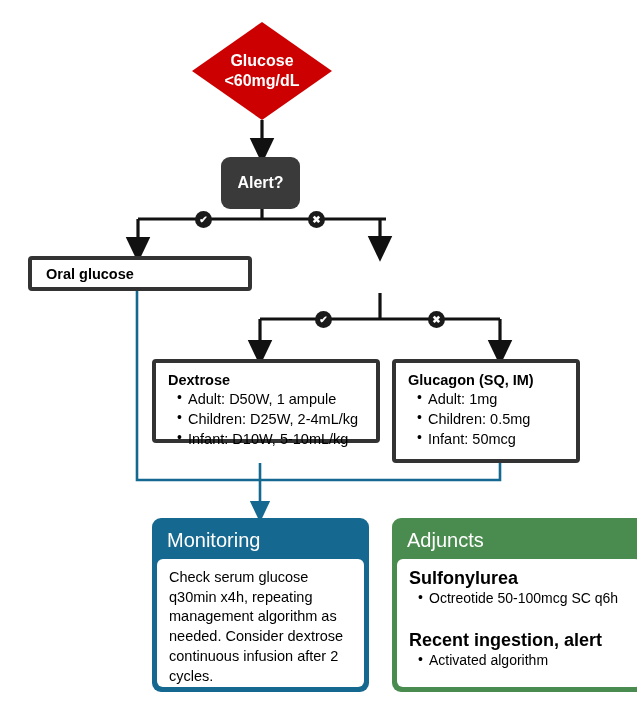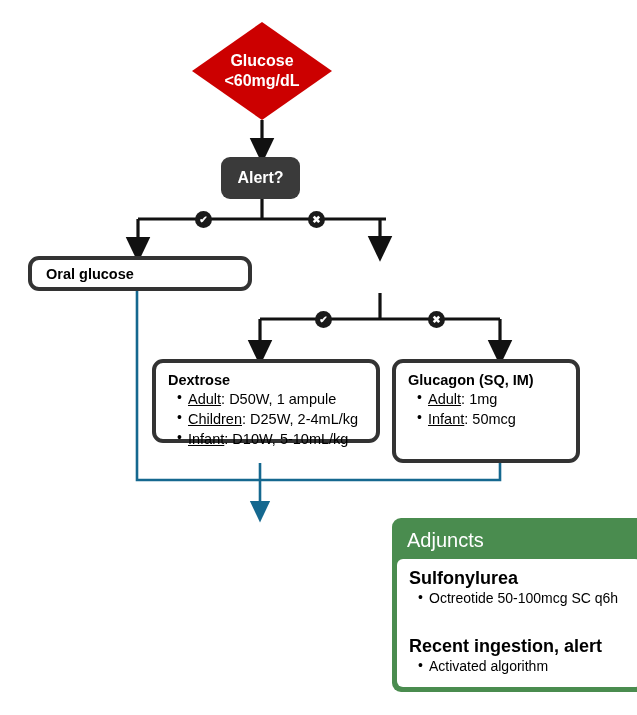--- a/index.html
+++ b/index.html
@@ -60,35 +60,35 @@
     font-size: 16px;
     display: flex;
     align-items: center;
     justify-content: center;
     z-index: 4;
   }
   #node-alert {
     left: 221px;
     top: 157px;
     width: 79px;
-    height: 42px;
+    height: 52px;
   }
   #node-iv {
     left: 341px;
     top: 255px;
     width: 78px;
     height: 38px;
   }
 
   
   .box-white {
     position: absolute;
     background: #ffffff;
     border: 4px solid #333333;
-    border-radius: 11px;
+    border-radius: 4px;
     box-sizing: border-box;
     z-index: 4;
   }
   #box-oral {
     left: 28px;
     top: 256px;
     width: 224px;
     height: 35px;
     display: flex;
     align-items: center;
@@ -129,21 +129,21 @@
     position: relative;
     padding-left: 11px;
   }
   ul.rx-list li::before {
     content: "\2022";
     position: absolute;
     left: 0;
     top: -1px;
     font-size: 14px;
   }
-  .u { text-decoration: underline; }
+  .u { }
 
   
   .panel {
     position: absolute;
     border-radius: 9px;
     box-sizing: border-box;
     z-index: 4;
     padding: 5px;
     display: flex;
     flex-direction: column;
@@ -180,21 +180,21 @@
   .panel-text {
     font-size: 14.5px;
     color: #000000;
     line-height: 1.36;
   }
   .adj-head {
     font-weight: bold;
     font-size: 18px;
     color: #000000;
   }
-  .adj-head.spaced { margin-top: 28px; }
+  .adj-head.spaced { margin-top: 22px; }
   ul.adj-list {
     list-style: none;
     margin: 0;
     padding: 0 0 0 9px;
   }
   ul.adj-list li {
     font-size: 14px;
     color: #000000;
     line-height: 1.34;
     position: relative;
@@ -315,25 +315,34 @@
     </ul>
   </div>
 
   <div class="box-white" id="box-glucagon">
     <div class="rx-title">Glucagon (SQ, IM)</div>
     <ul class="rx-list">
       <li>
         <span class="u">Adult</span><span>: </span><span>1mg</span>
       </li>
       <li>
+        <span class="u">Children</span><span>: </span><span>0.5mg</span>
+      </li>
+      <li>
         <span class="u">Infant</span><span>: </span><span>50mcg</span>
       </li>
     </ul>
   </div>
 
+  <div class="panel" id="panel-monitoring">
+    <div class="panel-title">Monitoring</div>
+    <div class="panel-body">
+      <div class="panel-text">Check serum glucose q30min x4h, repeating management algorithm as needed. Consider dextrose continuous infusion after 2 cycles.</div>
+    </div>
+  </div>
 
   <div class="panel" id="panel-adjuncts">
     <div class="panel-title">Adjuncts</div>
     <div class="panel-body">
       <div class="adj-head">Sulfonylurea</div>
       <ul class="adj-list">
         <li>Octreotide 50-100mcg SC q6h</li>
       </ul>
       <div class="adj-head spaced">Recent ingestion, alert</div>
       <ul class="adj-list">

